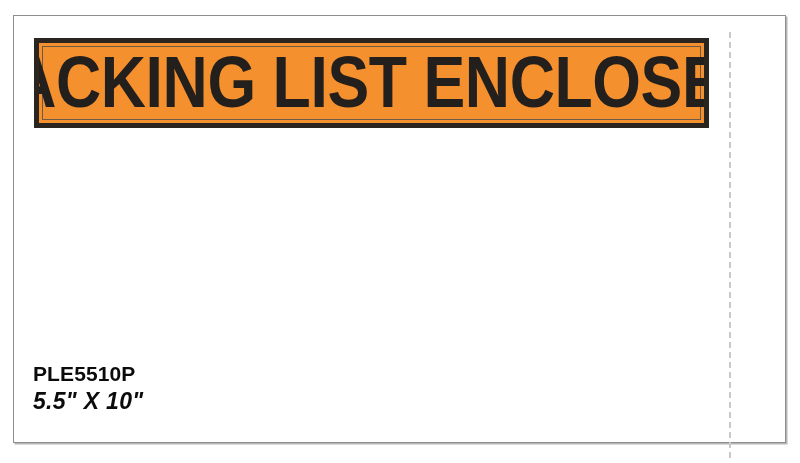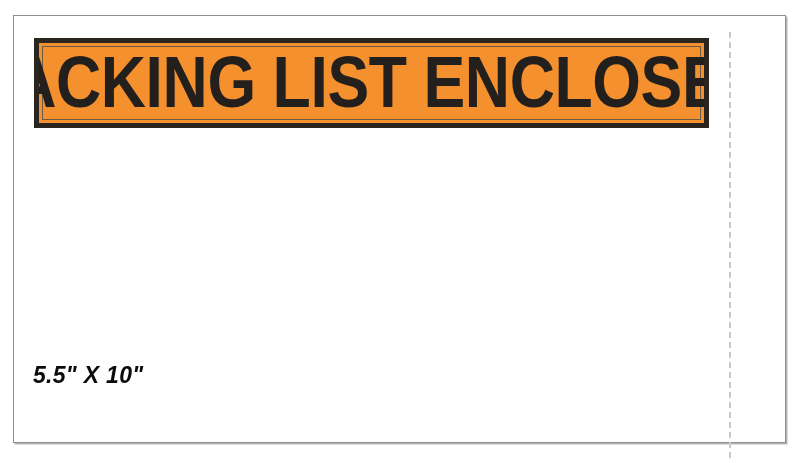--- a/index.html
+++ b/index.html
@@ -117,18 +117,19 @@
   <div class="envelope-frame">
 
     <div class="banner">
       <span class="banner-inner"></span>
       <span class="banner-text">PACKING LIST ENCLOSED</span>
     </div>
 
     <div class="perforation"></div>
 
     <div class="caption">
+      <div class="caption-code">PLE5510P</div>
       <div class="caption-size">5.5" X 10"</div>
     </div>
 
   </div>
 
 </div>
 
 </body></html>

